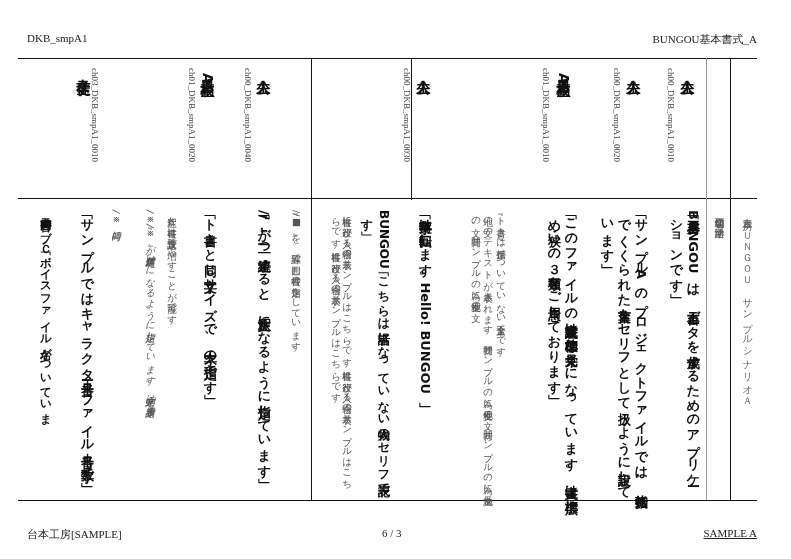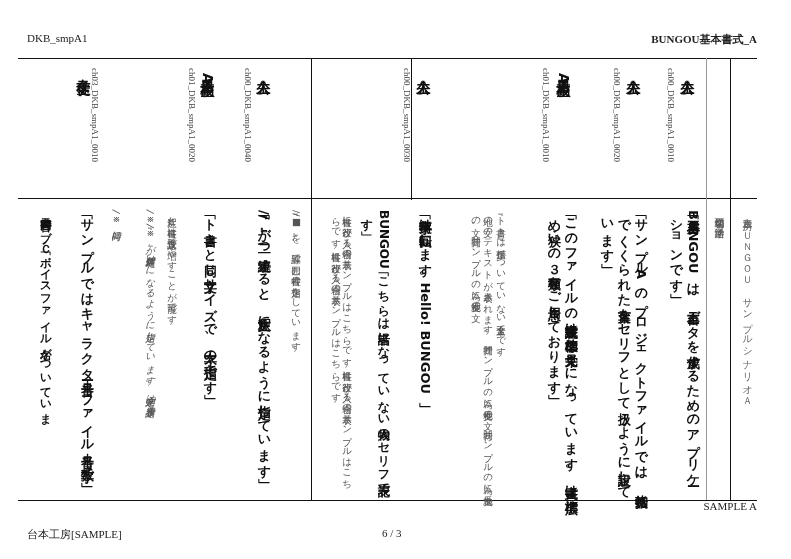--- a/index.html
+++ b/index.html
@@ -14,21 +14,21 @@
   .line { font-size:13px; font-weight:bold; font-family:"DejaVu Sans", sans-serif; line-height:17px; }
   .tg { font-size:9.5px; font-family:"DejaVu Sans", sans-serif; color:#555; line-height:12px; }
   .hash { font-size:9.5px; font-family:"DejaVu Sans", sans-serif; color:#555; line-height:11px; }
   .scene { font-size:10px; font-family:"DejaVu Sans", sans-serif; color:#555; }
   .ttl { font-size:10px; font-family:"DejaVu Sans", sans-serif; color:#666; letter-spacing:1px; }
 </style>
 </head>
 <body>
 
 <div class="hdr" style="left:27px;top:25px;">DKB_smpA1</div>
-<div class="hdr" style="right:34px;top:25px;font-weight:bold;">BUNGOU基本書式_A</div>
+<div class="hdr" style="right:34px;top:25px;">BUNGOU基本書式_A</div>
 
 <div class="hline" style="left:18px;top:58px;width:739px;"></div>
 <div class="hline" style="left:18px;top:198px;width:739px;border-top-width:1px;"></div>
 <div class="hline" style="left:18px;top:500px;width:739px;"></div>
 <div class="vline" style="left:706px;top:58px;height:442px;border-left:1px solid #999;"></div>
 <div class="vline" style="left:730px;top:58px;height:442px;border-left:1px solid #111;"></div>
 <div class="vline" style="left:311px;top:58px;height:442px;border-left:1px solid #111;"></div>
 <div class="vline" style="left:411px;top:58px;height:142px;border-left:1px solid #111;"></div>
 
 <div class="vt ttl" style="left:740px;top:210px;height:280px;">台本工房ＢＵＮＧＯＵ　サンプルシナリオＡ</div>
@@ -72,13 +72,13 @@
 <div class="vt tg" style="left:110px;top:210px;height:282px;font-style:italic;">/※同時に</div>
 
 <div class="vt name" style="left:76px;top:68px;height:120px;">女子生徒</div>
 <div class="vt fid" style="left:90px;top:68px;height:120px;">ch03_DKB_smpA1_0010</div>
 <div class="vt line" style="left:60px;top:210px;height:282px;width:36px;">「サンプルではキャラクター番号＋ファイル番号＋数字で」</div>
 
 <div class="vt line" style="left:36px;top:210px;height:282px;width:18px;font-size:11.5px;">同時音声モブＣ「ボイスファイル名がついていま</div>
 
 <div class="hdr" style="left:27px;top:520px;">台本工房[SAMPLE]</div>
 <div class="hdr" style="left:382px;top:520px;">6 / 3</div>
-<div class="hdr" style="right:34px;top:493px;">SAMPLE A</div>
+<div class="hdr" style="right:34px;top:520px;text-decoration:underline;">SAMPLE A</div>
 
 </body></html>

